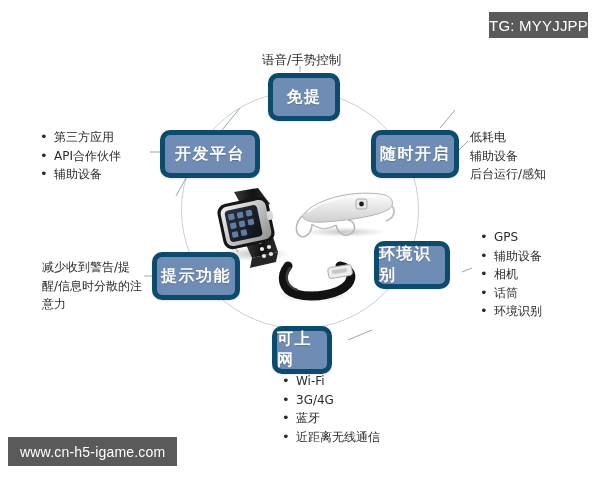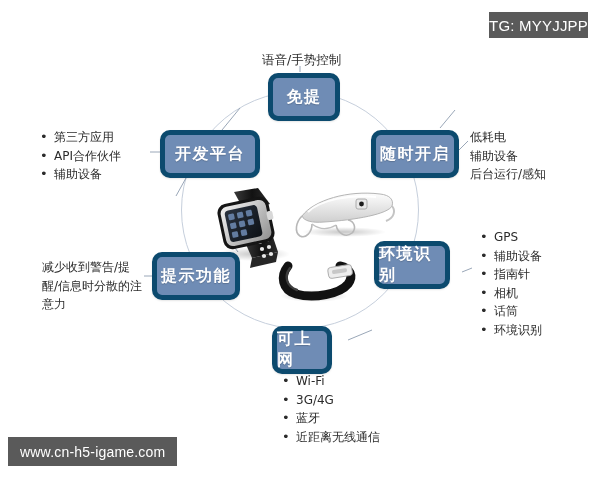--- a/index.html
+++ b/index.html
@@ -286,21 +286,20 @@
   <div class="anno" id="anno-power">
     <div class="line">低耗电</div>
     <div class="line">辅助设备</div>
     <div class="line">后台运行/感知</div>
   </div>
 
   <div class="anno" id="anno-sensors">
     <ul>
       <li>GPS</li>
       <li>辅助设备</li>
-      <li>指南针</li>
       <li>相机</li>
       <li>话筒</li>
       <li>环境识别</li>
     </ul>
   </div>
 
   <div class="anno" id="anno-notify">
     <div class="wrapline">减少收到警告/提醒/信息时分散的注意力</div>
   </div>
 

